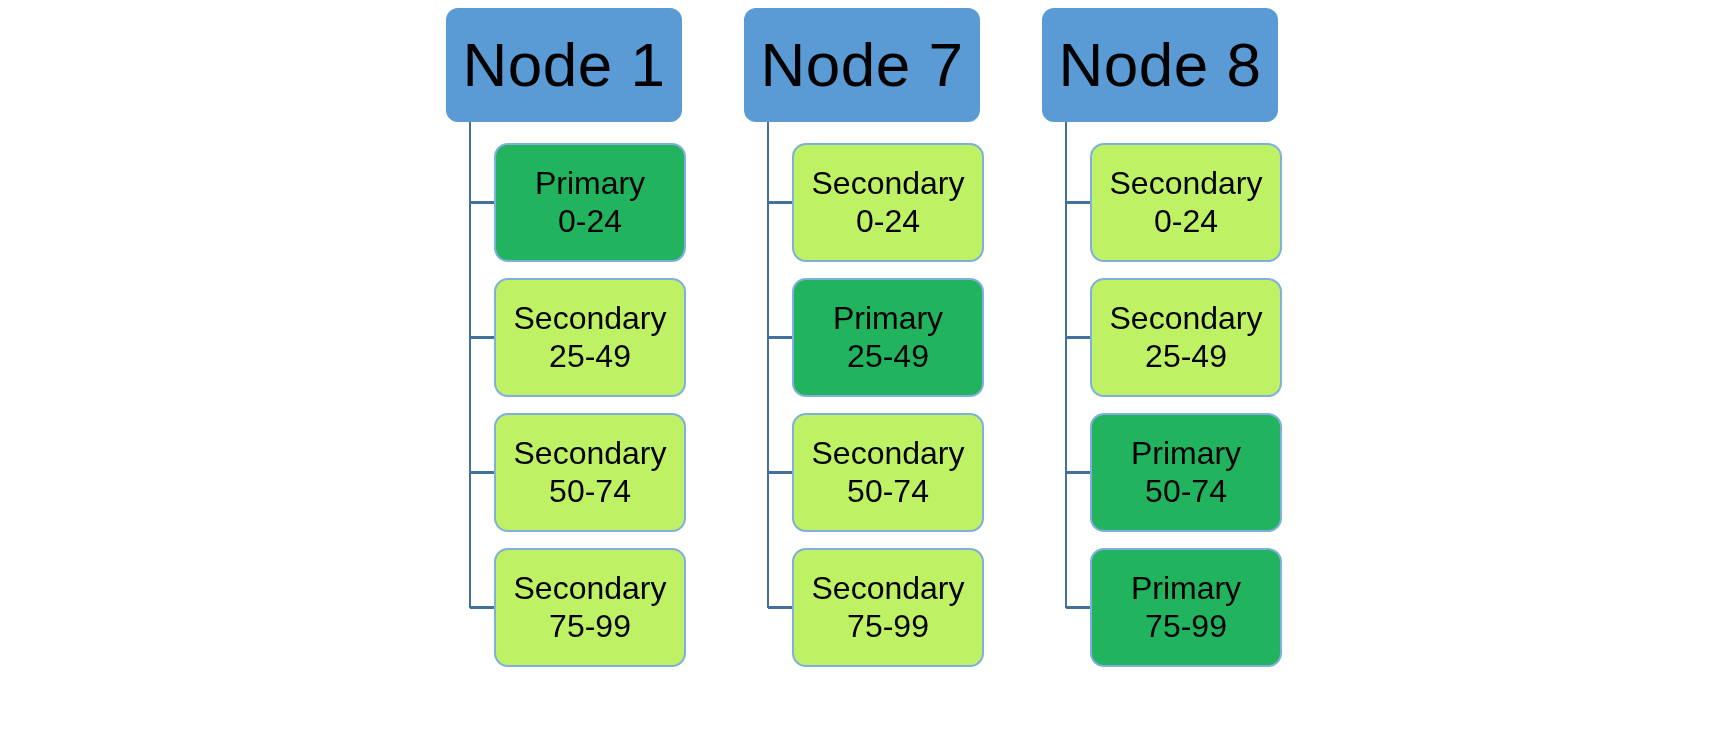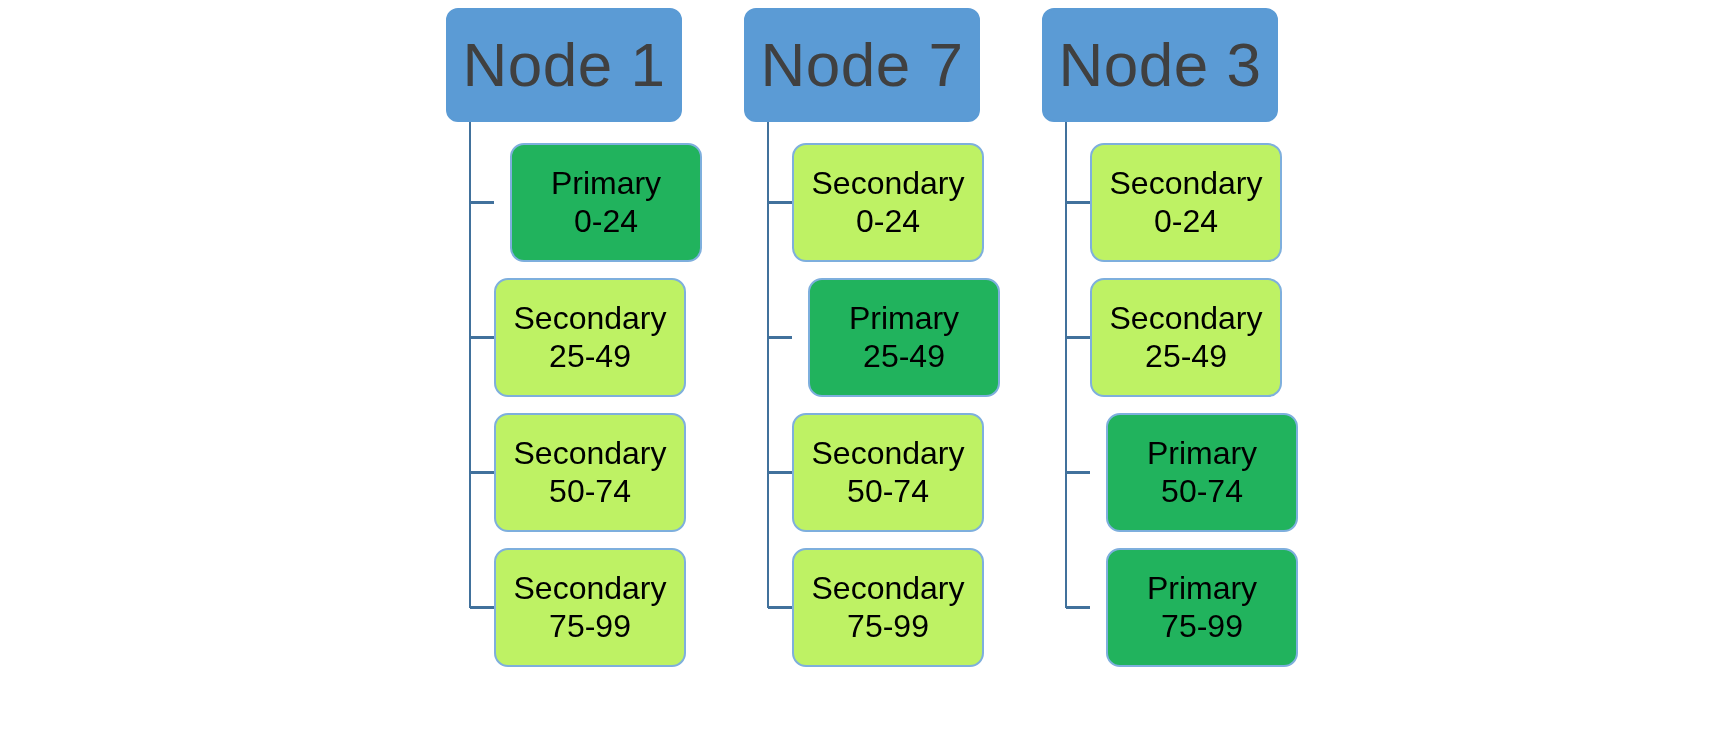--- a/index.html
+++ b/index.html
@@ -43,21 +43,21 @@
     top: 0;
     z-index: 2;
   }
 
   .node-header {
     position: absolute;
     box-sizing: border-box;
     background: #5B9BD5;
     border: 2px solid #5B9BD5;
     border-radius: 12px;
-    color: #404040;
+    color: #000000;
     display: flex;
     align-items: center;
     justify-content: center;
     font-size: 62px;
     font-weight: 400;
     line-height: 1;
     letter-spacing: 0.5px;
     white-space: nowrap;
   }
 
@@ -69,21 +69,21 @@
     display: flex;
     flex-direction: column;
     align-items: center;
     justify-content: center;
     color: #000000;
     font-size: 32px;
     font-weight: 400;
     line-height: 1.18;
     white-space: nowrap;
   }
-  .partition-box.role-primary   { background: #21B35D; margin-left: 16px; }
+  .partition-box.role-primary   { background: #21B35D; }
   .partition-box.role-secondary { background: #bef264; }
 
   .partition-role  { display: block; }
   .partition-range { display: block; }
 </style>
 </head>
 <body>
 
 <div id="diagram-canvas">
 
@@ -138,21 +138,21 @@
         <div class="partition-box role-secondary" style="left: 792px; top: 413px; width: 192px; height: 119px;">
           <span class="partition-role">Secondary</span>
           <span class="partition-range">50-74</span>
         </div>
         <div class="partition-box role-secondary" style="left: 792px; top: 548px; width: 192px; height: 119px;">
           <span class="partition-role">Secondary</span>
           <span class="partition-range">75-99</span>
         </div>
       </div>
       <div class="node-column" style="left: 0px;">
-        <div class="node-header" style="left: 1042px; top: 8px; width: 236px; height: 114px;">Node 3</div>
+        <div class="node-header" style="left: 1042px; top: 8px; width: 236px; height: 114px;">Node 8</div>
         <div class="partition-box role-secondary" style="left: 1090px; top: 143px; width: 192px; height: 119px;">
           <span class="partition-role">Secondary</span>
           <span class="partition-range">0-24</span>
         </div>
         <div class="partition-box role-secondary" style="left: 1090px; top: 278px; width: 192px; height: 119px;">
           <span class="partition-role">Secondary</span>
           <span class="partition-range">25-49</span>
         </div>
         <div class="partition-box role-primary" style="left: 1090px; top: 413px; width: 192px; height: 119px;">
           <span class="partition-role">Primary</span>

